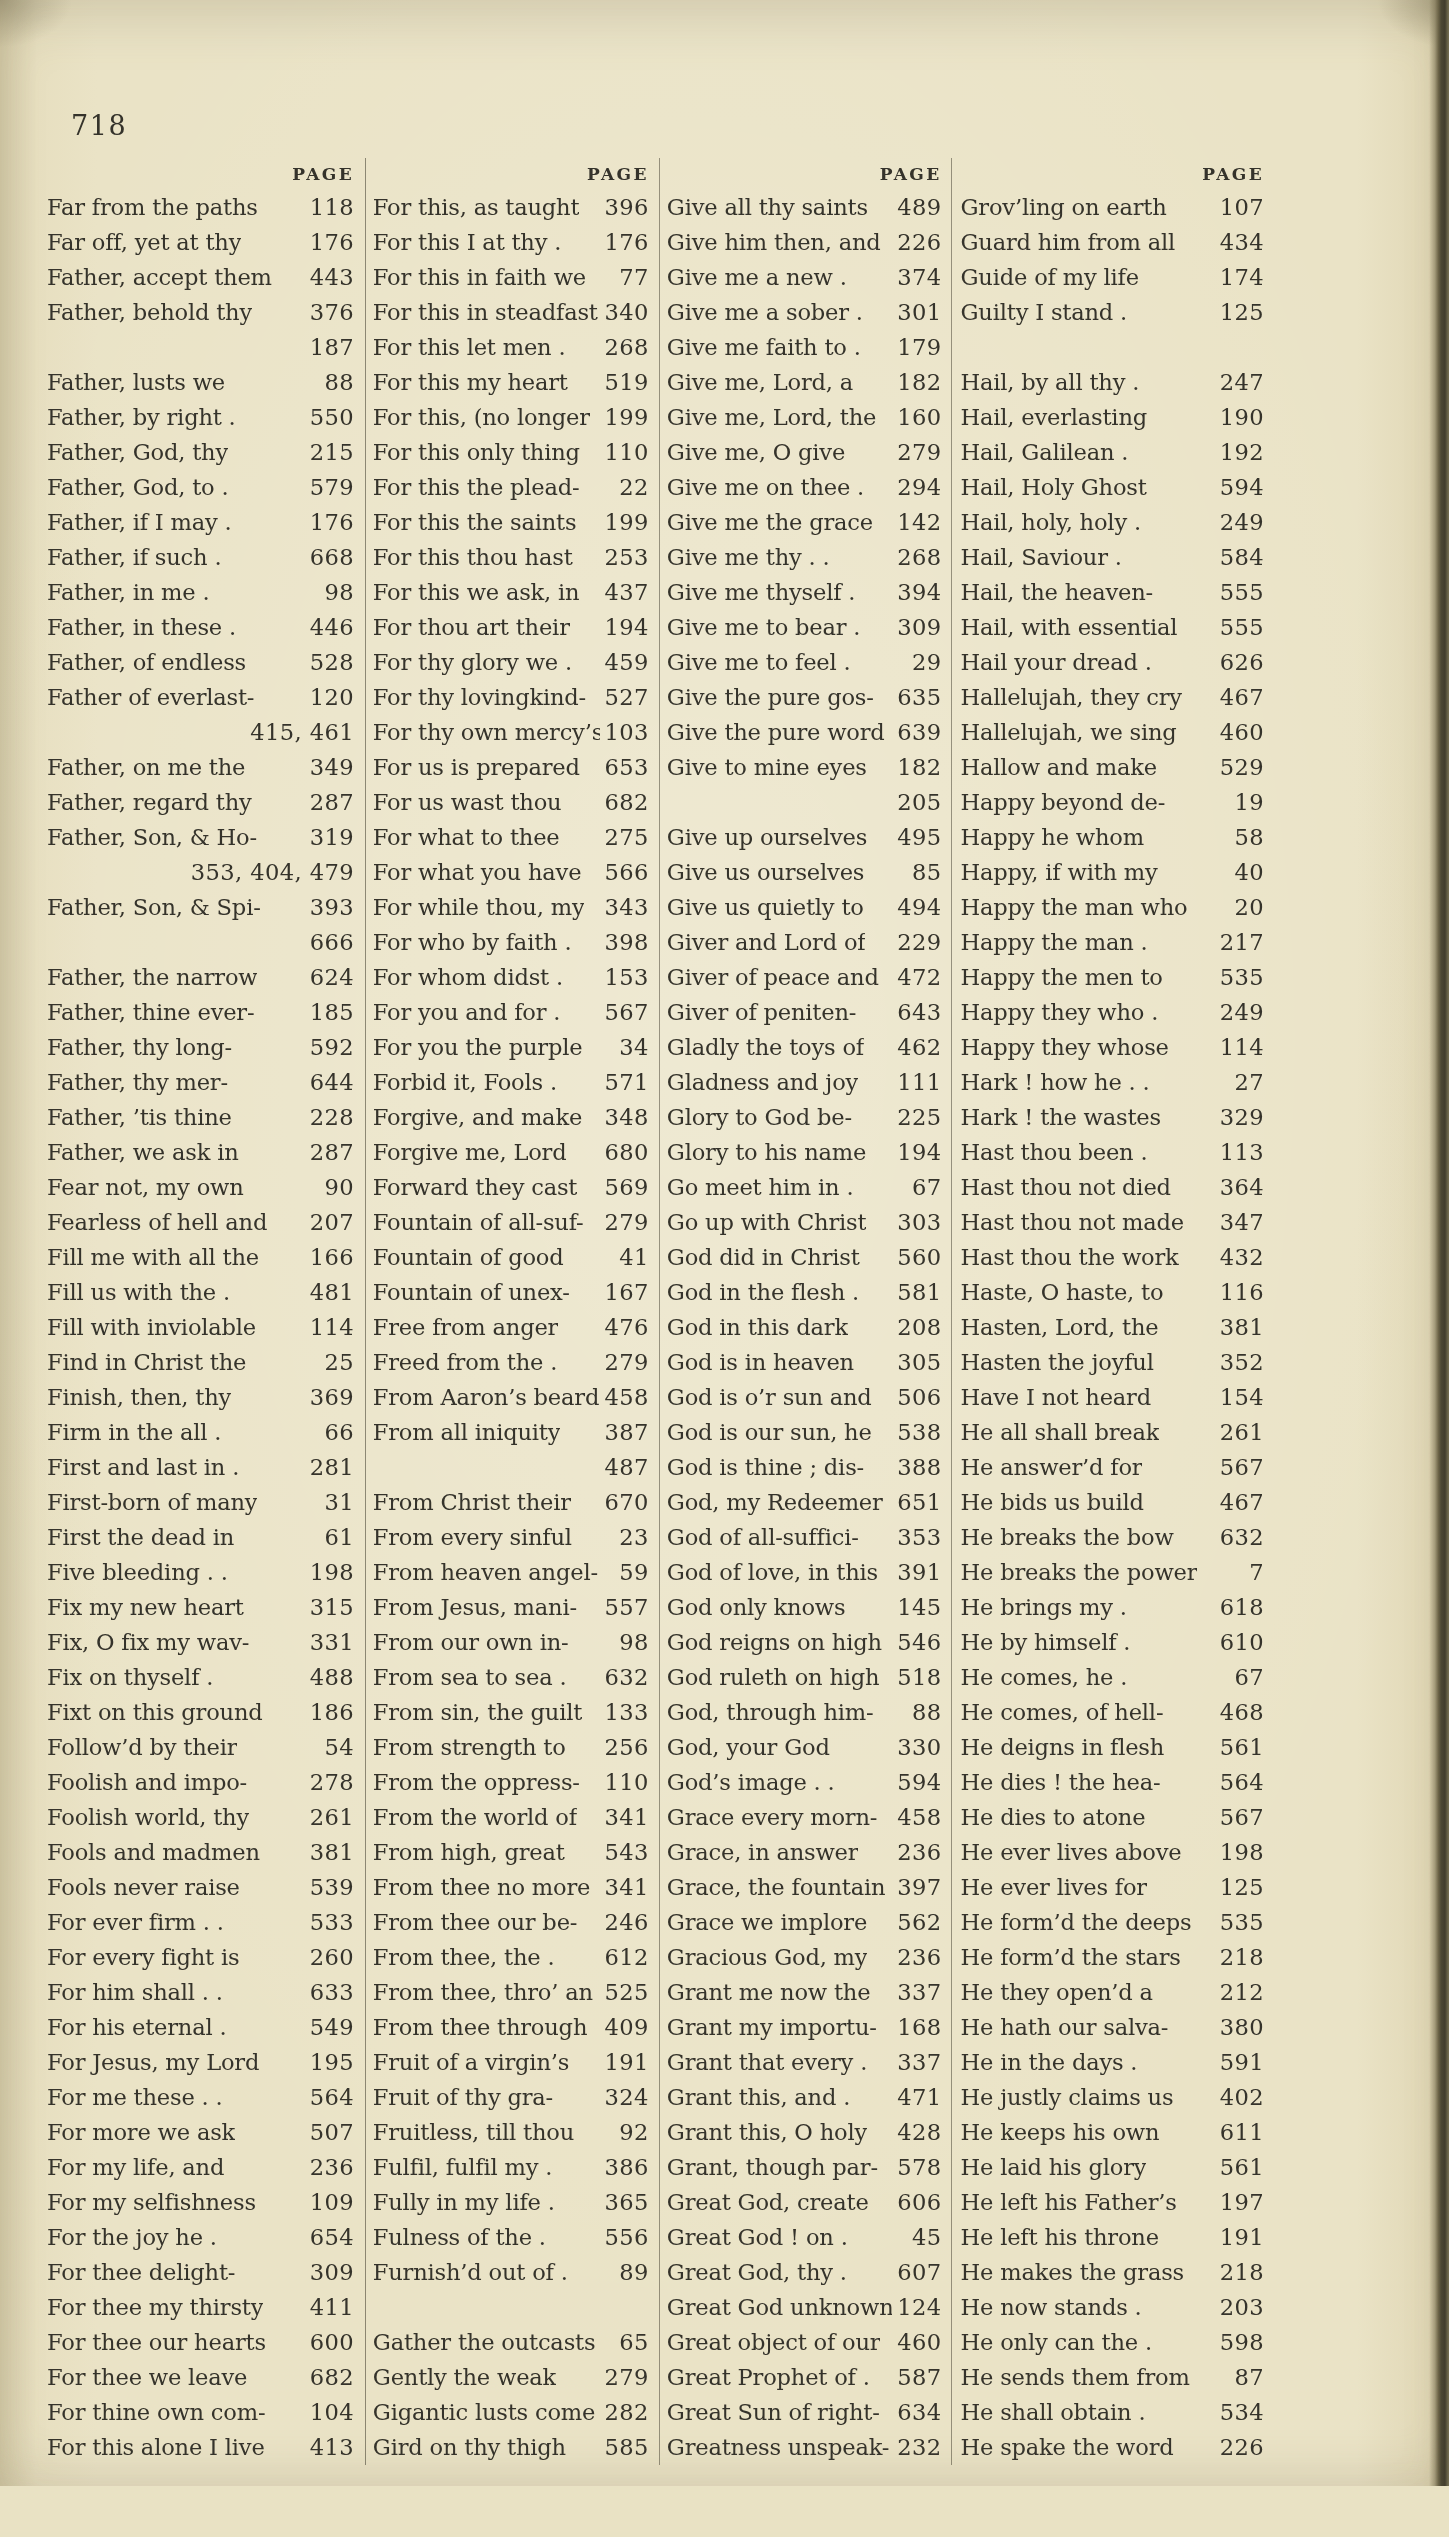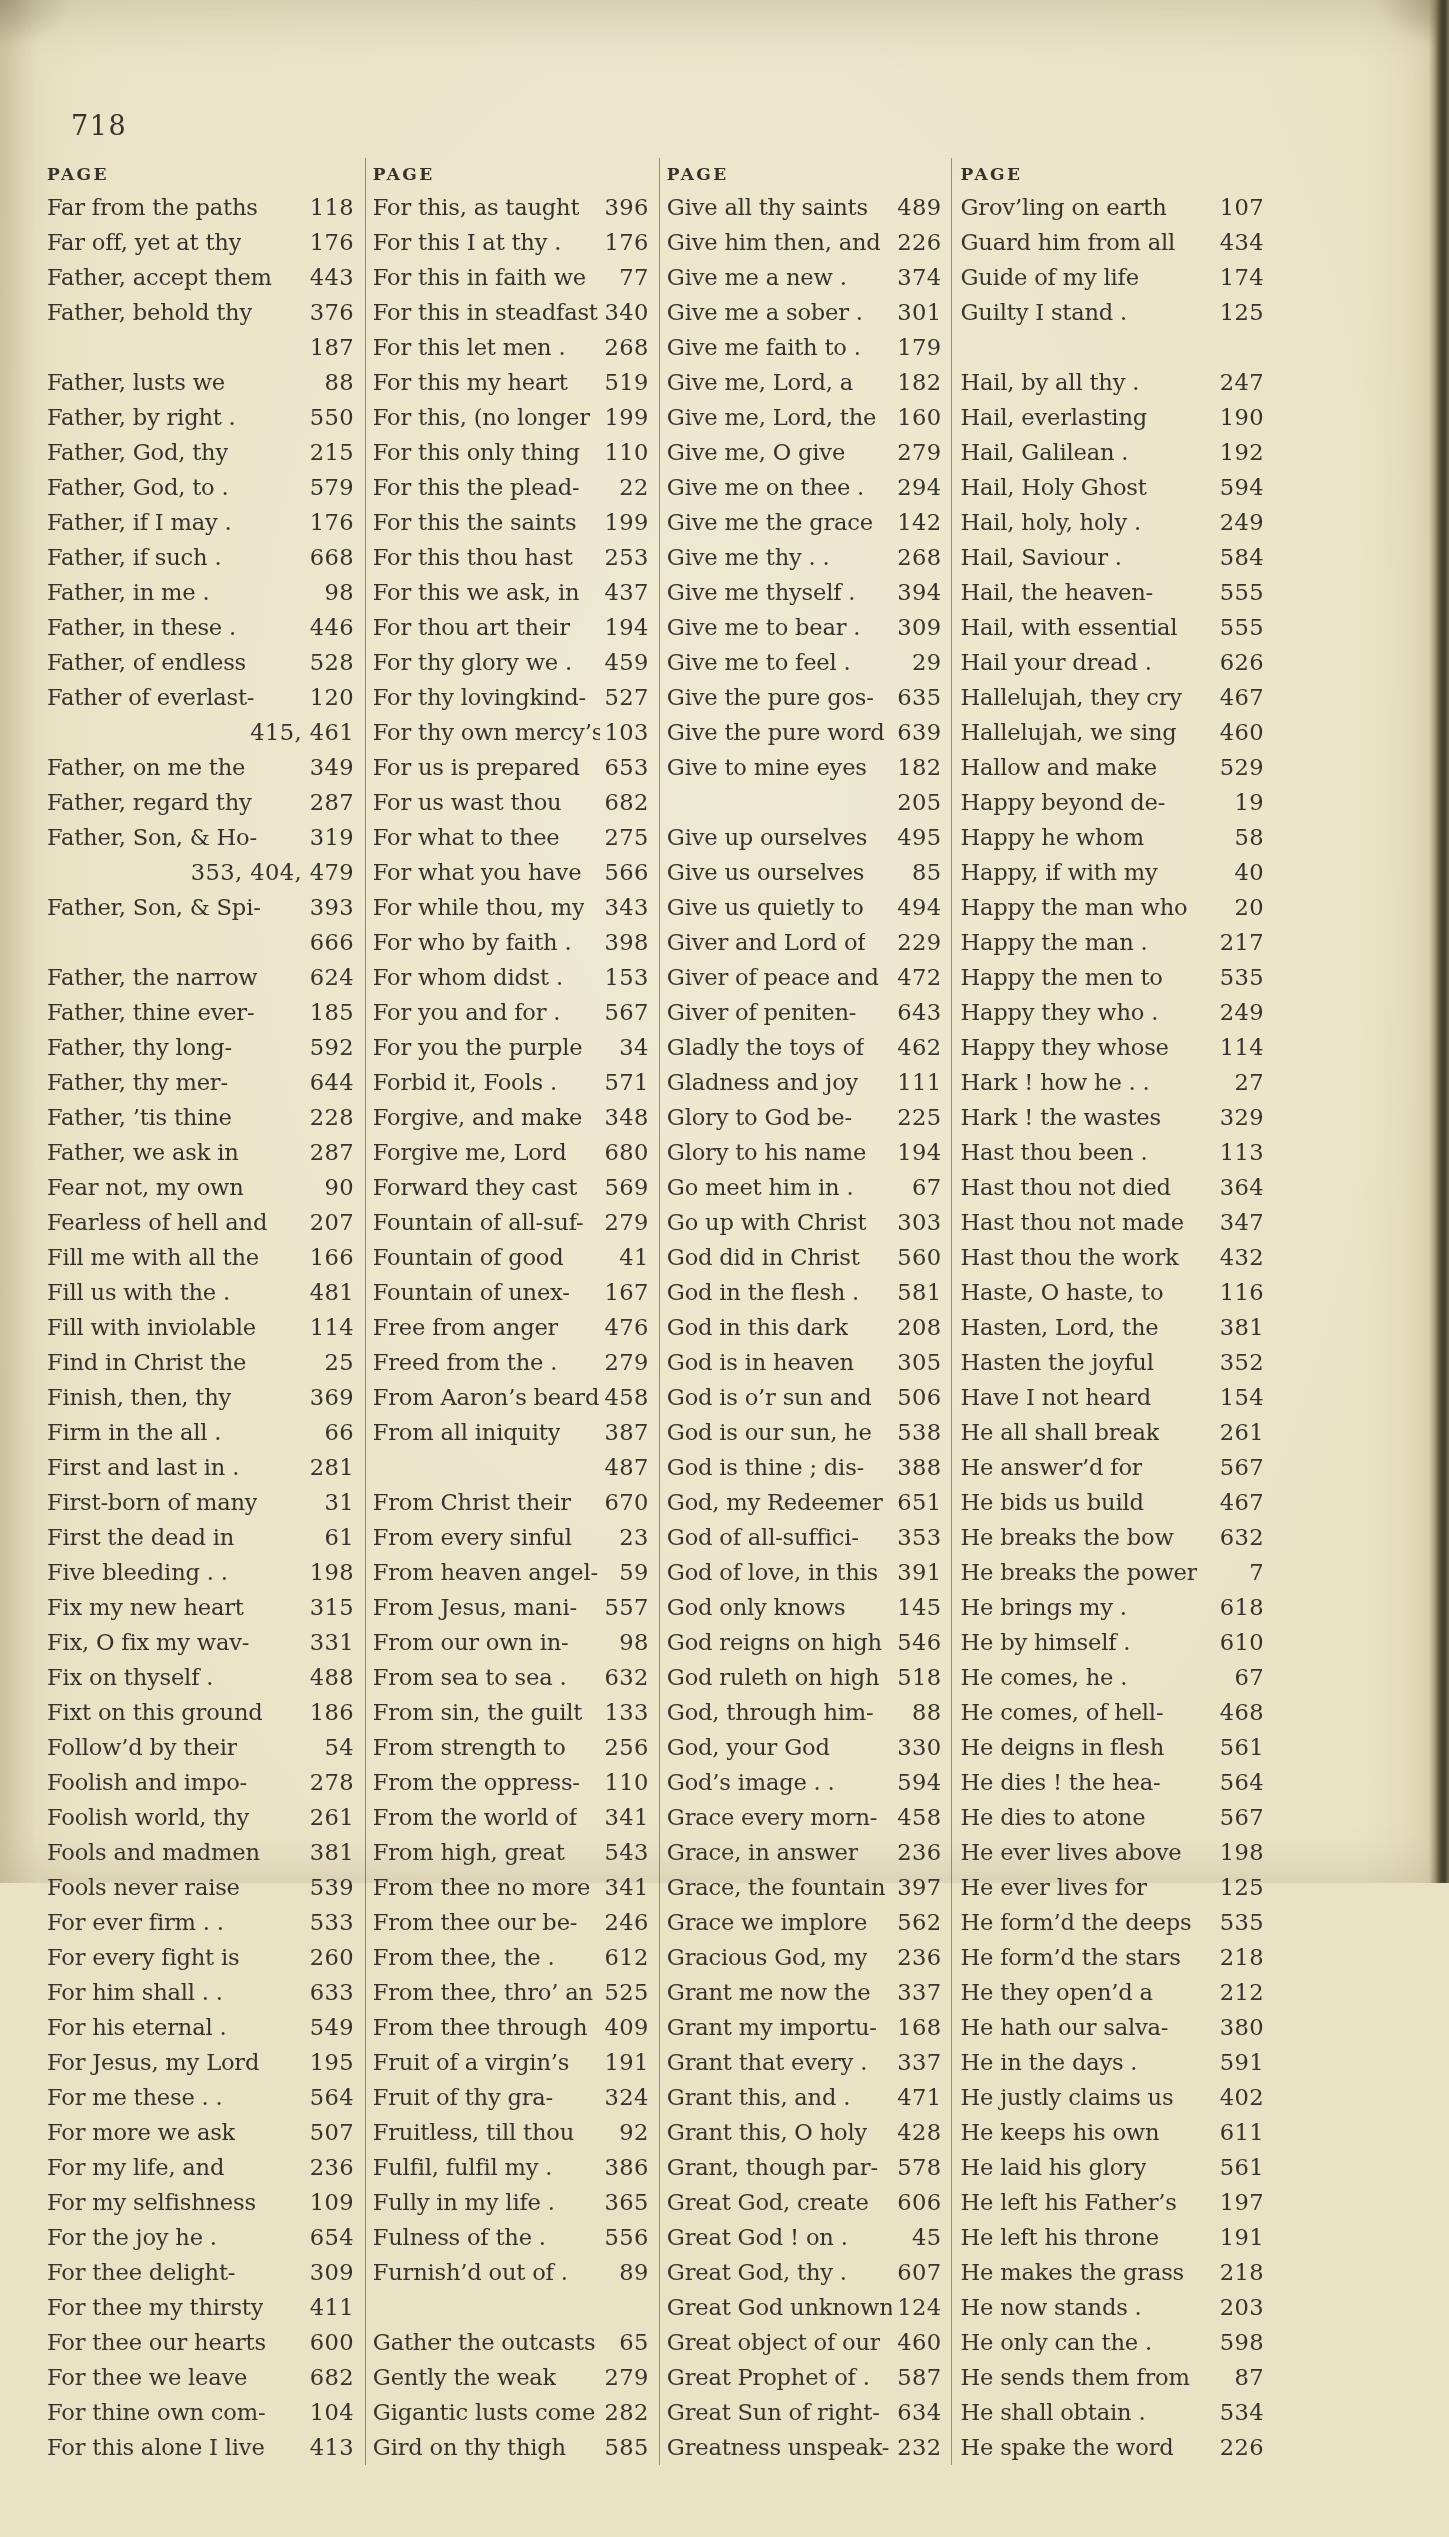--- a/index.html
+++ b/index.html
@@ -4,21 +4,21 @@
 <style>
   html,body{margin:0;padding:0;}
   body{
     width:1450px;height:2538px;
     font-family:"DejaVu Serif","Liberation Serif",serif;
     background:#e9e2c4;
     overflow:hidden;
   }
   .sheet{
     position:relative;
-    width:1450px;height:1883px;
+    width:1450px;height:2486px;
     color:#35332b;
     background:
       radial-gradient(ellipse 1131px 1938px at 48% 42%, rgba(255,255,255,0.22), rgba(255,255,255,0) 70%),
       linear-gradient(90deg, #d9d0ad 0px, #e7dfc0 36px, #eae3c6 97px, #eae3c6 1357px, #e2d9b8 1421px, #d8cfa9 1450px),
       #e9e2c4;
     box-shadow:inset 0 24px 48px rgba(120,110,80,0.18), inset 0 -20px 40px rgba(120,110,80,0.12);
   }
   .gutter{
     position:absolute;top:0;right:0;bottom:0;width:21px;
     background:linear-gradient(90deg,
@@ -51,20 +51,21 @@
     display:flex;
     align-items:stretch;
   }
   .col{box-sizing:border-box;}
   .col-1{width:319px;padding-right:10.5px;border-right:1.6px solid rgba(62,58,44,0.55);}
   .col-2{width:294px;padding-left:7.3px;padding-right:9.7px;border-right:1.6px solid rgba(62,58,44,0.5);}
   .col-3{width:292px;padding-left:7.3px;padding-right:9px;border-right:1.6px solid rgba(62,58,44,0.5);}
   .col-4{width:317px;padding-left:9px;padding-right:4px;}
   .col-head{
     height:32px;line-height:32px;
+    text-align:right;
     font-size:17px;letter-spacing:2.4px;
     font-weight:bold;
   }
   .row{
     display:flex;justify-content:space-between;
     height:35px;line-height:35px;
     white-space:nowrap;
     font-size:22.6px;
     letter-spacing:-0.2px;
   }

